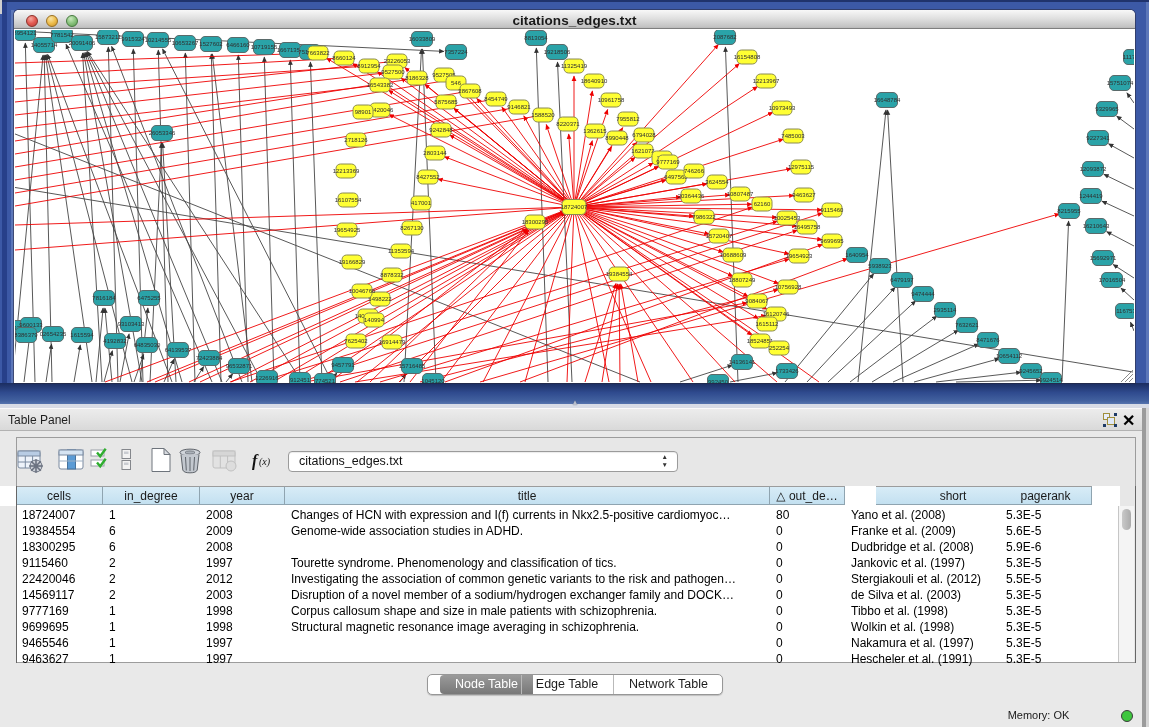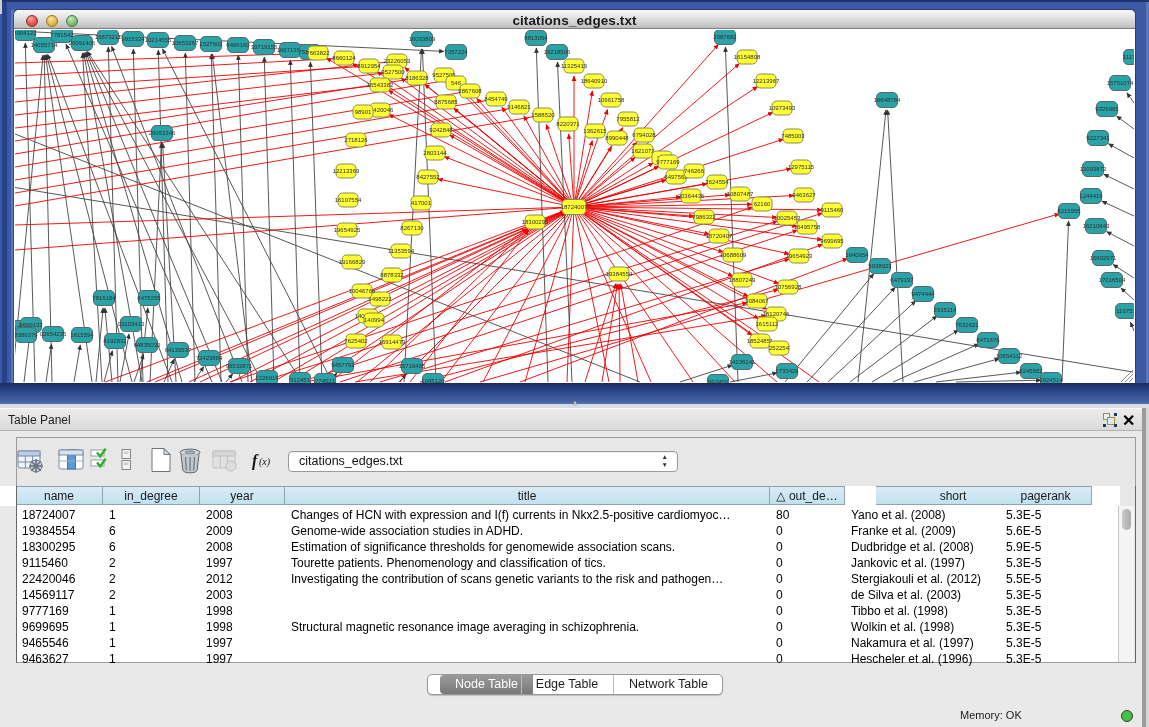--- a/index.html
+++ b/index.html
@@ -51,21 +51,21 @@
 #twhite { position:absolute; left:17px; top:506px; width:1117px; height:156px; background:#fff; }
 #tleft { position:absolute; left:16px; top:486px; width:1px; height:177px; background:#666; }
 #tright { position:absolute; left:1135px; top:486px; width:1px; height:177px; background:#666; }
 #vscroll { position:absolute; left:1118px; top:506px; width:16px; height:156px; background:#f4f4f4; border-left:1px solid #c6c6c6; }
 #vthumb { position:absolute; left:3px; top:3px; width:9px; height:21px; background:linear-gradient(90deg,#c9c9c9,#ababab); border-radius:5px; }
 #tabs { position:absolute; left:427px; top:674px; width:296px; height:21px; border:1px solid #979797; border-radius:5px; background:#fff;
    box-shadow:0 1px 1px rgba(0,0,0,.18); font-size:12.5px; }
 #tabs .seg { position:absolute; top:0; height:19px; line-height:19px; text-align:center; color:#1c1c1c; }
 #tabs .sel { background:linear-gradient(#9a9a9a,#787878); color:#fff; border-radius:4px 0 0 4px; }
 #tabs .sep { position:absolute; top:0; width:1px; height:19px; background:#b9b9b9; }
-#mem { position:absolute; left:960px; top:709px; width:157px; text-align:left; font-size:11px; color:#1a1a1a; }
+#mem { position:absolute; left:960px; top:709px; width:157px; text-align:center; font-size:11px; color:#1a1a1a; }
 #memdot { position:absolute; left:1121px; top:710px; width:12px; height:12px; border-radius:50%; background:#3ec63e; border:1.5px solid #3c3c3c; }
 #divider { position:absolute; left:568px; top:398px; width:14px; height:9px; color:#b9bfcc; font-size:9px; line-height:9px; text-align:center; text-shadow:0 0 1px #55607a; }
 </style></head>
 <body>
 <div id="stage">
  <div id="desk">
   <div class="topline"></div>
       <div class="leftdark"></div>
       <div class="leftlite"></div>
   <div class="rightlite"></div>
@@ -644,55 +644,56 @@
         <div class="tc" style="left:206px;width:79px">2009</div>
         <div class="tc" style="left:291px;width:479px">Genome-wide association studies in ADHD.</div>
         <div class="tc" style="left:776px;width:69px">0</div>
         <div class="tc" style="left:851px;width:149px">Franke et al. (2009)</div>
         <div class="tc" style="left:1006px;width:86px">5.6E-5</div>
       </div>
 <div class="tr" style="top:539px">
         <div class="tc" style="left:22px;width:81px">18300295</div>
         <div class="tc" style="left:109px;width:91px">6</div>
         <div class="tc" style="left:206px;width:79px">2008</div>
-        <div class="tc" style="left:291px;width:479px">Estimation of significance thresholds for genomewide association scans.</div>
         <div class="tc" style="left:776px;width:69px">0</div>
         <div class="tc" style="left:851px;width:149px">Dudbridge et al. (2008)</div>
-        <div class="tc" style="left:1006px;width:86px">5.9E-5</div>
+        <div class="tc" style="left:1006px;width:86px">5.9E-6</div>
       </div>
 <div class="tr" style="top:555px">
         <div class="tc" style="left:22px;width:81px">9115460</div>
         <div class="tc" style="left:109px;width:91px">2</div>
         <div class="tc" style="left:206px;width:79px">1997</div>
-        <div class="tc" style="left:291px;width:479px">Tourette patients. Phenomenology and classification of tics.</div>
+        <div class="tc" style="left:291px;width:479px">Tourette syndrome. Phenomenology and classification of tics.</div>
         <div class="tc" style="left:776px;width:69px">0</div>
         <div class="tc" style="left:851px;width:149px">Jankovic et al. (1997)</div>
         <div class="tc" style="left:1006px;width:86px">5.3E-5</div>
       </div>
 <div class="tr" style="top:571px">
         <div class="tc" style="left:22px;width:81px">22420046</div>
         <div class="tc" style="left:109px;width:91px">2</div>
         <div class="tc" style="left:206px;width:79px">2012</div>
-        <div class="tc" style="left:291px;width:479px">Investigating the contribution of scans genetic variants to the risk and pathogen…</div>
+        <div class="tc" style="left:291px;width:479px">Investigating the association of common genetic variants to the risk and pathogen…</div>
         <div class="tc" style="left:776px;width:69px">0</div>
         <div class="tc" style="left:851px;width:149px">Stergiakouli et al. (2012)</div>
         <div class="tc" style="left:1006px;width:86px">5.5E-5</div>
       </div>
 <div class="tr" style="top:587px">
         <div class="tc" style="left:22px;width:81px">14569117</div>
         <div class="tc" style="left:109px;width:91px">2</div>
         <div class="tc" style="left:206px;width:79px">2003</div>
+        <div class="tc" style="left:291px;width:479px">Disruption of a novel member of a sodium/hydrogen exchanger family and DOCK…</div>
         <div class="tc" style="left:776px;width:69px">0</div>
         <div class="tc" style="left:851px;width:149px">de Silva et al. (2003)</div>
         <div class="tc" style="left:1006px;width:86px">5.3E-5</div>
       </div>
 <div class="tr" style="top:603px">
         <div class="tc" style="left:22px;width:81px">9777169</div>
         <div class="tc" style="left:109px;width:91px">1</div>
         <div class="tc" style="left:206px;width:79px">1998</div>
+        <div class="tc" style="left:291px;width:479px">Corpus callosum shape and size in male patients with schizophrenia.</div>
         <div class="tc" style="left:776px;width:69px">0</div>
         <div class="tc" style="left:851px;width:149px">Tibbo et al. (1998)</div>
         <div class="tc" style="left:1006px;width:86px">5.3E-5</div>
       </div>
 <div class="tr" style="top:619px">
         <div class="tc" style="left:22px;width:81px">9699695</div>
         <div class="tc" style="left:109px;width:91px">1</div>
         <div class="tc" style="left:206px;width:79px">1998</div>
         <div class="tc" style="left:291px;width:479px">Structural magnetic resonance image averaging in schizophrenia.</div>
         <div class="tc" style="left:776px;width:69px">0</div>
@@ -705,26 +706,26 @@
         <div class="tc" style="left:206px;width:79px">1997</div>
         <div class="tc" style="left:776px;width:69px">0</div>
         <div class="tc" style="left:851px;width:149px">Nakamura et al. (1997)</div>
         <div class="tc" style="left:1006px;width:86px">5.3E-5</div>
       </div>
 <div class="tr" style="top:651px">
         <div class="tc" style="left:22px;width:81px">9463627</div>
         <div class="tc" style="left:109px;width:91px">1</div>
         <div class="tc" style="left:206px;width:79px">1997</div>
         <div class="tc" style="left:776px;width:69px">0</div>
-        <div class="tc" style="left:851px;width:149px">Hescheler et al. (1996)</div>
+        <div class="tc" style="left:851px;width:149px">Hescheler et al. (1991)</div>
         <div class="tc" style="left:1006px;width:86px">5.3E-5</div>
       </div>
     </div>
  <div id="thead">
-      <div class="hc" style="left:16px;width:87px">name</div>
+      <div class="hc" style="left:16px;width:87px">cells</div>
 <div class="hc" style="left:103px;width:97px">in_degree</div>
 <div class="hc" style="left:200px;width:85px">year</div>
 <div class="hc" style="left:285px;width:485px">title</div>
 <div class="hc" style="left:770px;width:75px">△ out_de…</div>
 <div class="hc" style="left:876px;width:155px">short</div>
 <div class="hc" style="left:1000px;width:92px">pagerank</div>
     </div>
  <div id="tleft"></div>
     <div id="tright"></div>
  <div id="vscroll">

